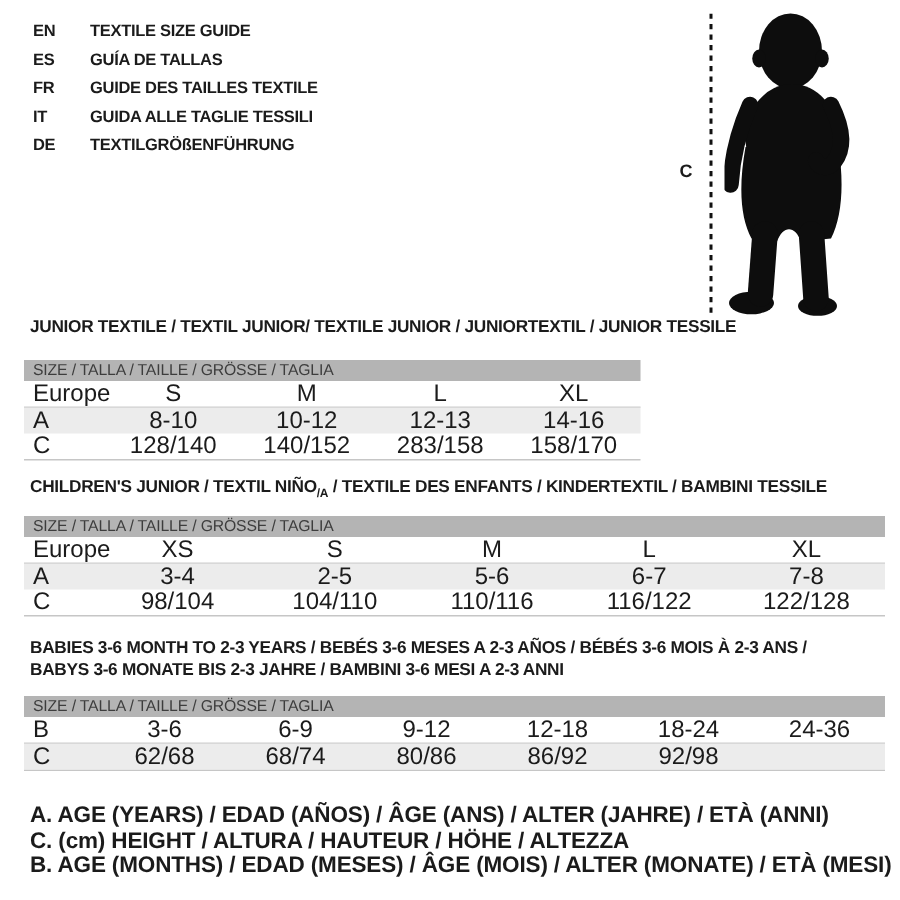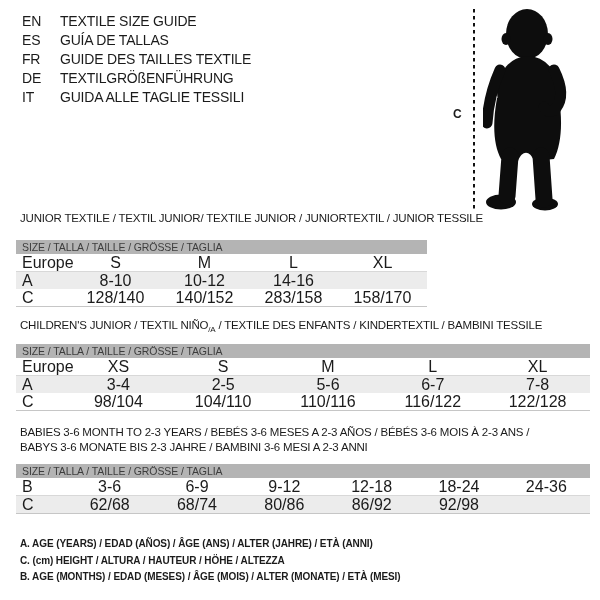--- a/index.html
+++ b/index.html
@@ -1,31 +1,31 @@
 <!DOCTYPE html>
 <html><head>
 <meta charset="utf-8">
 <style>
   html,body{margin:0;padding:0;background:#ffffff;}
   .canvas{position:relative;width:600px;height:600px;background:#ffffff;overflow:hidden;
           font-family:"Liberation Sans",sans-serif;color:#1b1b1b;}
 
   
   .lang-list{position:absolute;left:22px;top:11px;}
-  .lang-row{display:flex;height:19px;align-items:center;font-weight:normal;
-            font-size:14px;letter-spacing:-0.2px;}
+  .lang-row{display:flex;height:19px;align-items:center;font-weight:bold;
+            font-size:11px;letter-spacing:-0.2px;}
   .lang-code{width:38px;}
 
   
   .fig-line{position:absolute;left:472px;top:9px;}
   .fig-label{position:absolute;left:453px;top:107px;font-weight:bold;font-size:12px;}
   .baby-svg{position:absolute;left:483px;top:6px;}
 
   
-  .tbl-title{position:absolute;left:20px;font-weight:normal;font-size:11.5px;letter-spacing:-0.2px;}
+  .tbl-title{position:absolute;left:20px;font-weight:bold;font-size:11.5px;letter-spacing:-0.2px;}
   .title-sub{font-size:8px;vertical-align:sub;}
   .t1-title{top:212px;}
   .t2-title{top:319px;}
   .t3-title{top:425px;line-height:15px;}
 
   .table{position:absolute;left:16px;border-bottom:1px solid #c6c6c6;}
   .t1{top:240px;width:411px;}
   .t2{top:344px;width:574px;}
   .t3{top:464px;width:574px;}
 
@@ -33,21 +33,21 @@
             font-size:10.5px;padding-left:6px;letter-spacing:-0.1px;}
   .trow{display:grid;height:17px;line-height:17px;font-size:16px;}
   .trow span{text-align:center;}
   .trow .lbl{text-align:left;padding-left:6px;}
   .trow.shaded{background:#ececec;border-top:1px solid #d8d8d8;}
   .t1 .trow{grid-template-columns:55px repeat(4,1fr);}
   .t2 .trow{grid-template-columns:50px repeat(5,1fr);}
   .t3 .trow{grid-template-columns:50px repeat(6,1fr);}
 
   
-  .footnotes{position:absolute;left:20px;top:536px;font-weight:bold;font-size:10px;
+  .footnotes{position:absolute;left:20px;top:536px;font-weight:bold;font-size:15px;
              line-height:16.5px;letter-spacing:-0.1px;}
 </style>
 </head>
 <body>
 
 <div class="canvas">
 
   <div class="lang-list">
     <div class="lang-row">
       <span class="lang-code">EN</span>
@@ -55,26 +55,26 @@
     </div>
     <div class="lang-row">
       <span class="lang-code">ES</span>
       <span class="lang-title">GUÍA DE TALLAS</span>
     </div>
     <div class="lang-row">
       <span class="lang-code">FR</span>
       <span class="lang-title">GUIDE DES TAILLES TEXTILE</span>
     </div>
     <div class="lang-row">
+      <span class="lang-code">IT</span>
+      <span class="lang-title">GUIDA ALLE TAGLIE TESSILI</span>
+    </div>
+    <div class="lang-row">
       <span class="lang-code">DE</span>
       <span class="lang-title">TEXTILGRÖßENFÜHRUNG</span>
-    </div>
-    <div class="lang-row">
-      <span class="lang-code">IT</span>
-      <span class="lang-title">GUIDA ALLE TAGLIE TESSILI</span>
     </div>
   </div>
 
   <svg class="fig-line" width="4" height="200">
     <line x1="2" y1="0" x2="2" y2="200" stroke="#111111" stroke-width="2" stroke-dasharray="3.5 3.5"></line>
   </svg>
   <div class="fig-label">C</div>
   <svg class="baby-svg" width="100" height="205" viewBox="0 0 100 205">
     <g fill="#0d0d0d" stroke="none">
       <ellipse cx="44" cy="28" rx="21" ry="25"></ellipse>
@@ -100,20 +100,21 @@
       <span class="lbl">Europe</span>
       <span>S</span>
       <span>M</span>
       <span>L</span>
       <span>XL</span>
     </div>
     <div class="trow shaded">
       <span class="lbl">A</span>
       <span>8-10</span>
       <span>10-12</span>
+      <span>12-13</span>
       <span>14-16</span>
     </div>
     <div class="trow">
       <span class="lbl">C</span>
       <span>128/140</span>
       <span>140/152</span>
       <span>283/158</span>
       <span>158/170</span>
     </div>
   </div>

